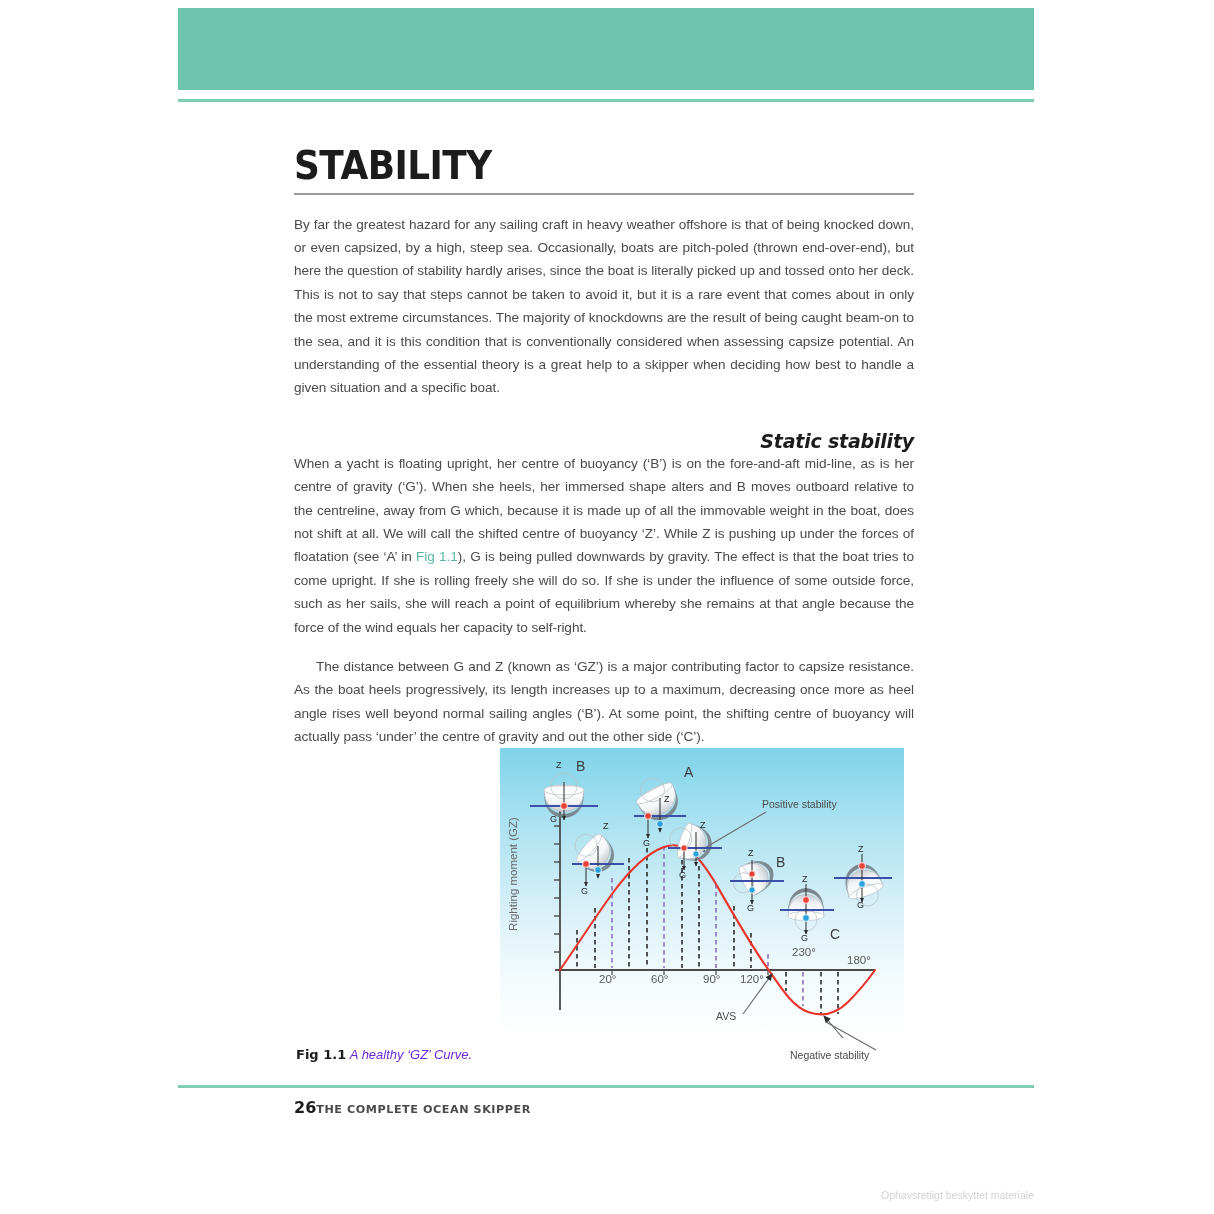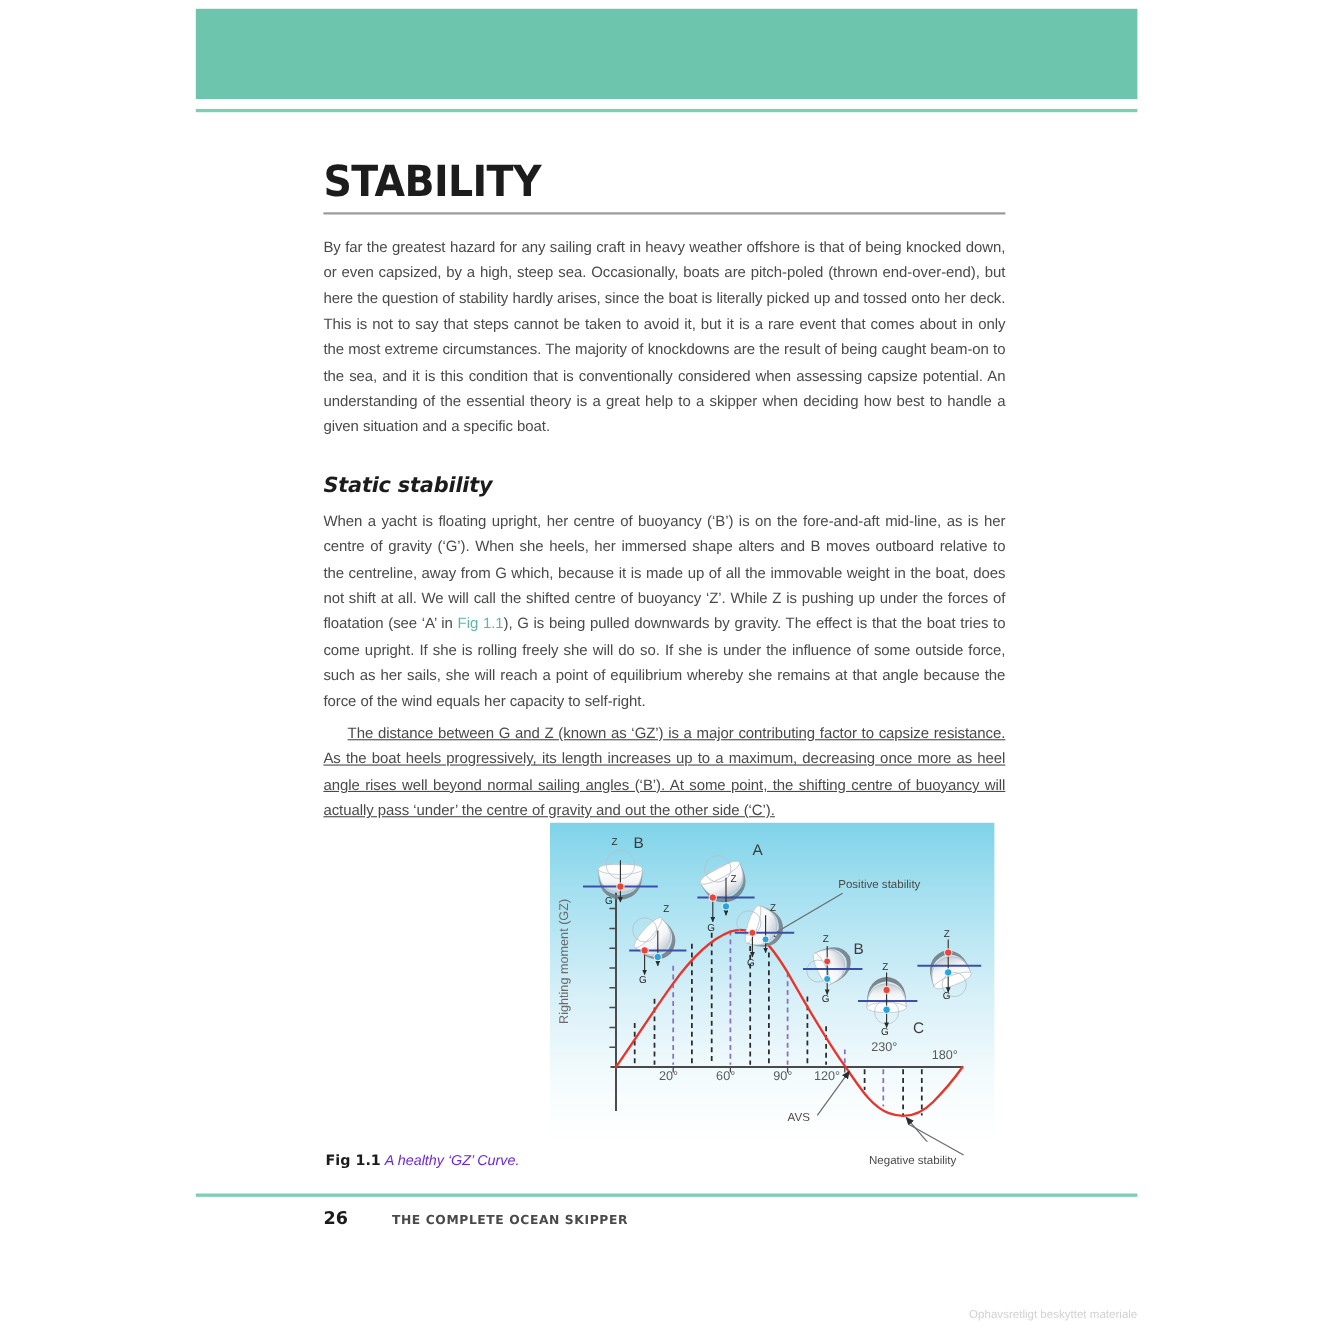--- a/index.html
+++ b/index.html
@@ -70,30 +70,31 @@
 
   p.body {
     margin: 0 0 0 0;
     font-size: 13.6px;
     line-height: 23.4px;
     text-align: justify;
     color: #4a4a4a;
     letter-spacing: -0.05px;
   }
   p.body.indent { text-indent: 22px; }
-  p.body + p.body { margin-top: 6px; text-decoration: underline; }
+  p.body + p.body { margin-top: 16px; }
 
   h2.subhead {
     font-family: "DejaVu Sans", sans-serif;
     font-weight: 700;
     font-style: italic;
     font-size: 19px;
     color: #1c1c1c;
-    margin: 30px 0 10px 0;
+    margin: 30px 0 0 0;
     letter-spacing: -0.2px;
+    text-align: right;
   }
 
   .xref { color: #5bb6a8; }
 
   
   #figure-wrap {
     position: absolute;
     left: 500px;
     top: 748px;
     width: 404px;
@@ -196,21 +197,20 @@
     font-weight: 700;
     font-size: 16px;
     color: #1c1c1c;
   }
   #footer-book-title {
     font-family: "DejaVu Sans", sans-serif;
     font-weight: 700;
     font-size: 11.2px;
     letter-spacing: 0.55px;
     color: #4a4a4a;
-    margin-left: 40px;
   }
   #copyright-notice {
     position: absolute;
     left: 881px;
     top: 1189px;
     font-size: 10.5px;
     color: #d2d2d2;
     white-space: nowrap;
   }
 </style>

